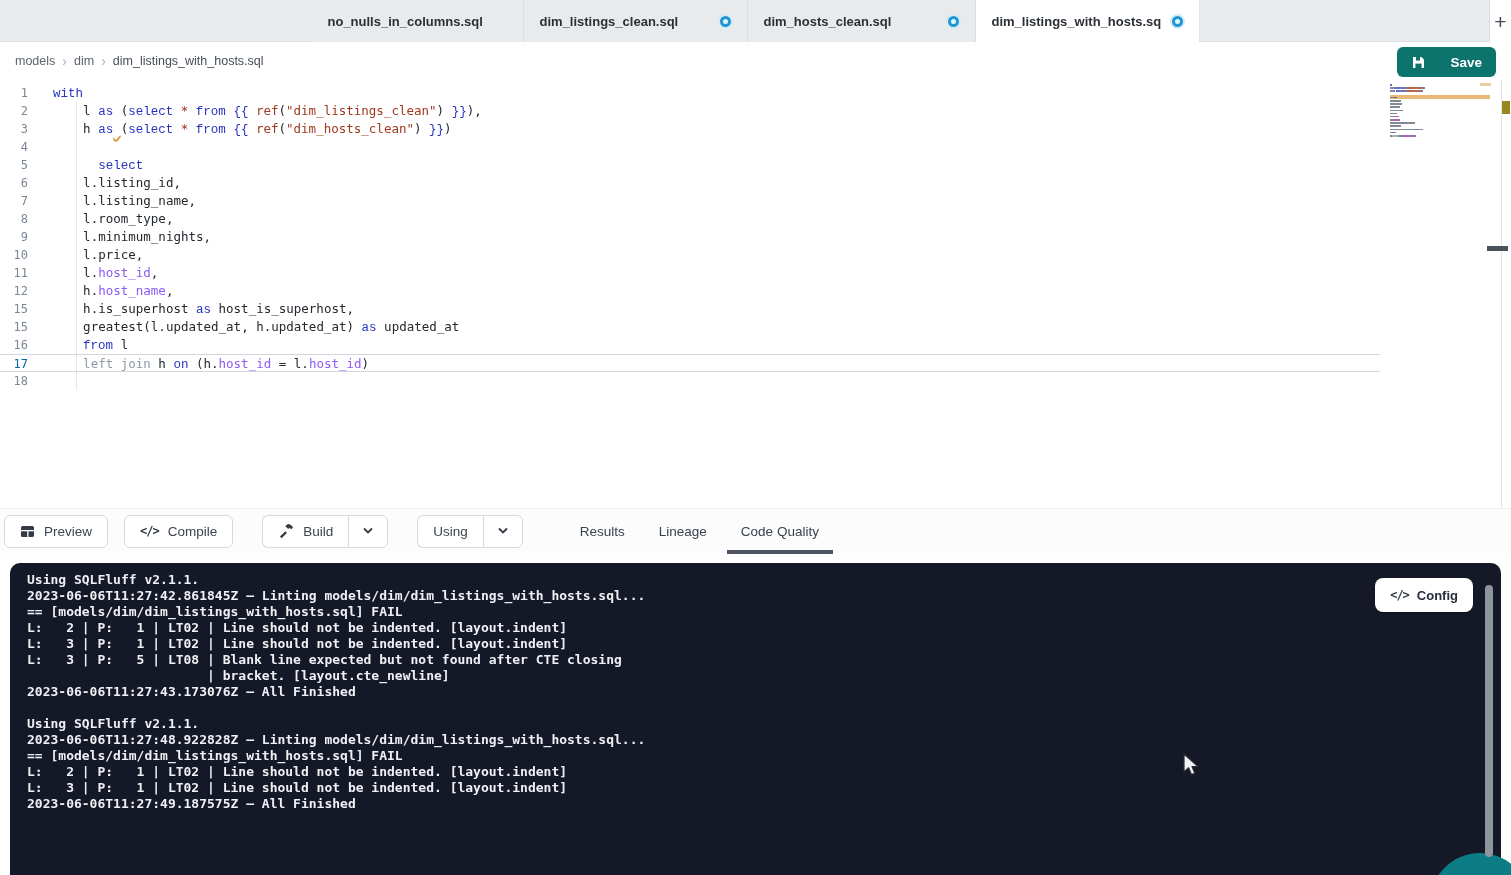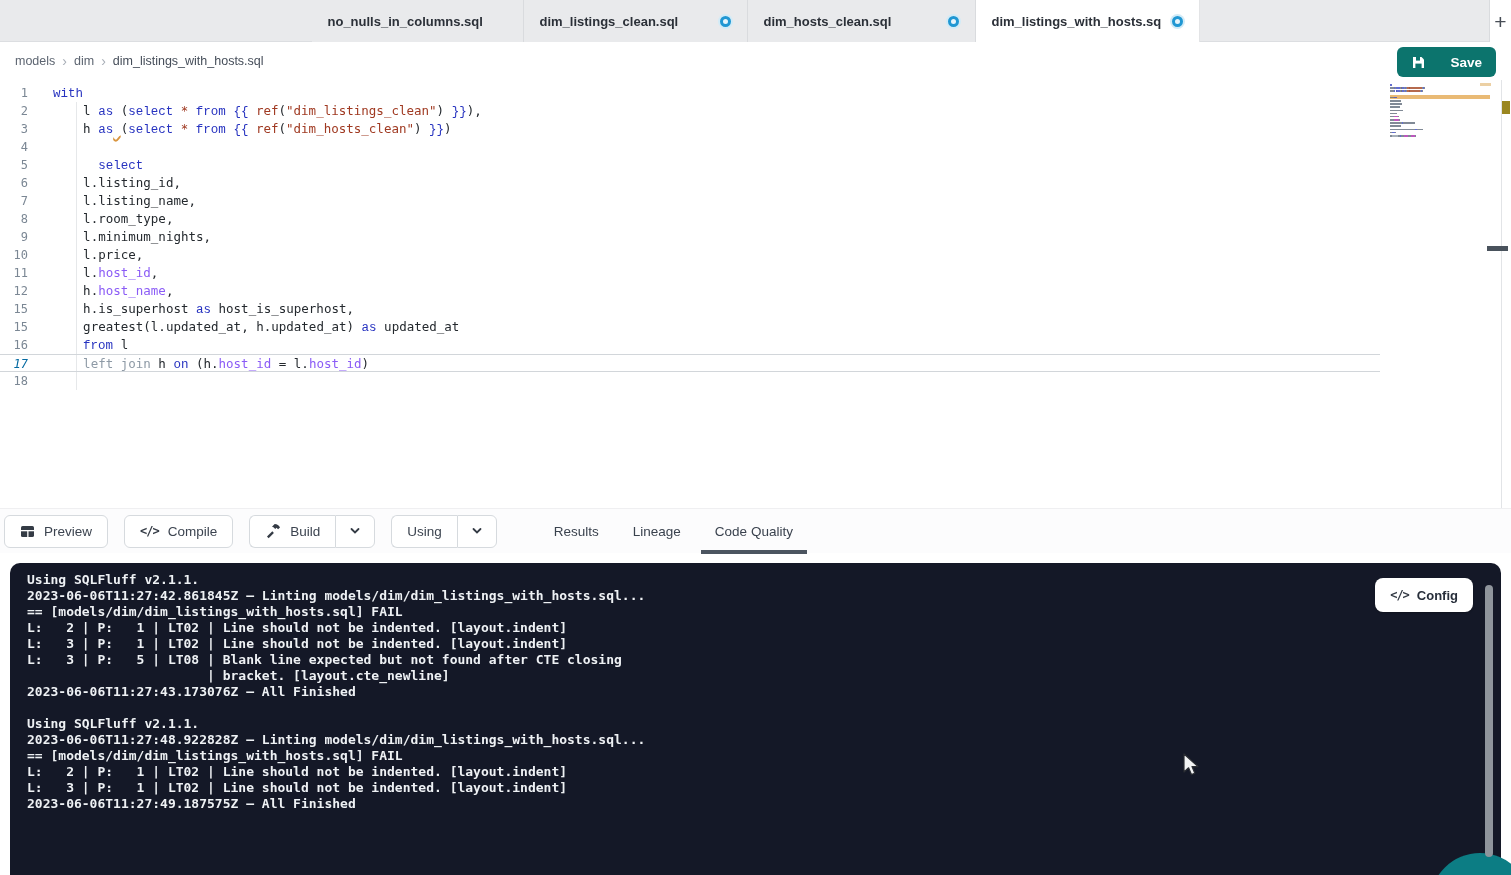--- a/index.html
+++ b/index.html
@@ -38,21 +38,21 @@
     align-items:center; gap:24px; cursor:pointer; font-family:inherit; }
 
   
   .editor { position:absolute; top:80px; left:0; width:1511px; height:428px;
     background:#fff; font-family:"DejaVu Sans Mono", monospace; font-size:12.5px; }
   .code-rows { position:absolute; top:4px; left:0; width:1380px; }
   .code-row { display:flex; height:18px; line-height:18px; width:1380px; cursor:text; }
   .code-row.active { border-top:1px solid #d2d6da; border-bottom:1px solid #d2d6da; }
   .ln { width:40px; flex:none; text-align:right; padding-right:12px; color:#7b8794;
     font-size:12px; user-select:none; }
-  .code-row.active .ln { color:#0369a1;font-style:italic; }
+  .code-row.active .ln { color:#0369a1; }
   .code { white-space:pre; padding-left:13px; color:#24292e; }
   .tk-p   { color:#24292e; }
   .tk-kw  { color:#2733c0;font-family:Liberation Mono, monospace; }
   .tk-red { color:#a03a22; }
   .tk-var { color:#8b5cf6;text-align:right; }
   .tk-gray{ color:#8e9aa6; }
   .tk-sq  { text-decoration:underline wavy #d9953f 1.5px; text-underline-offset:2px;
     text-decoration-skip-ink:none; }
   .indent-guide { position:absolute; left:76px; top:22px; width:1px; height:288px;
     background:#e6e8ea; }
@@ -72,21 +72,21 @@
   .marker-dash  { position:absolute; left:1487px; top:166px; width:21px; height:5px; background:#49525c; }
 
   
   .toolbar { position:absolute; top:508px; left:0; width:1511px; height:45px;
     background:#fcfcfd; border-top:1px solid #efeff1; display:flex; align-items:center; }
   .btn-group { display:flex; margin-left:16px; }
   .btn-group:first-child { margin-left:4px; }
   .tbtn { height:33px; background:#fff; border:1px solid #d6dade; border-radius:6px;
     display:flex; align-items:center; gap:9px; padding:0 15px; font-size:13.5px;
     color:#3c4450; font-weight:400; cursor:pointer; font-family:inherit; }
-  .btn-group.split .tbtn.main { border-radius:6px 0 0 6px; border-right:none; }
+  .btn-group.split .tbtn.main { border-radius:6px 0 0 6px; border-right:none;margin-left:13px; }
   .btn-group.split .tbtn.caret { border-radius:0 6px 6px 0; padding:0 13px;
     border-left:1px solid #d6dade; }
   .code-glyph { font-family:"DejaVu Sans Mono", monospace; font-weight:700;
     font-size:12px; color:#343b45; letter-spacing:-1px; }
   .result-tabs { display:flex; margin-left:40px; height:45px; align-items:center; }
   .rtab { position:relative; height:45px; display:flex; align-items:center;
     padding:0 17px; font-size:13.5px; color:#3a424e; cursor:pointer; }
   .rtab.active::after { content:""; position:absolute; left:3px; right:3px; bottom:0;
     height:4px; background:#4c5560; }
 

